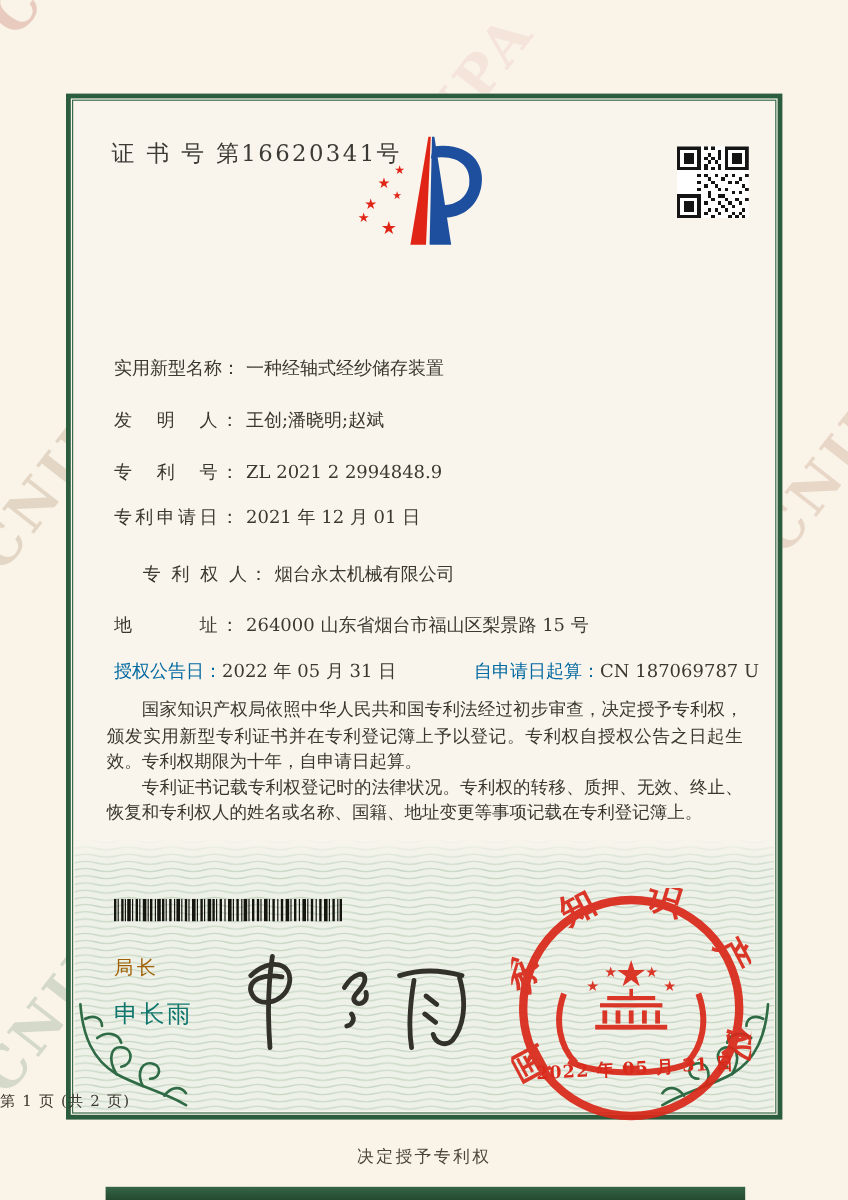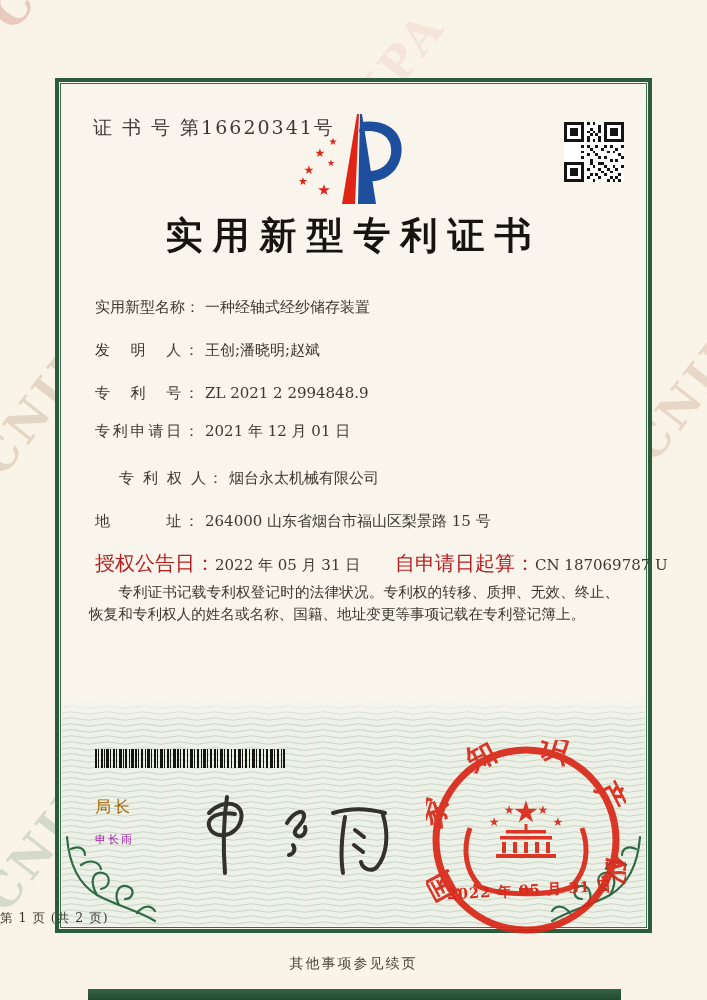--- a/index.html
+++ b/index.html
@@ -15,26 +15,26 @@
   .frame::after{content:"";position:absolute;inset:1px;border:1px solid #3a6b4a;pointer-events:none;}
   .pattern-wrap{position:absolute;left:3px;right:3px;bottom:3px;height:228px;z-index:1;overflow:hidden;}
   .flourish{position:absolute;bottom:4px;z-index:2;}
   
   .cert-no{position:absolute;left:93px;top:115px;font-size:19px;letter-spacing:2px;color:#3c3a34;z-index:4;}
   .title{position:absolute;left:0;right:0;top:211px;text-align:center;font-size:37px;font-weight:600;
          letter-spacing:10px;color:#17140f;z-index:4;}
   .field-row{position:absolute;left:95px;font-size:15px;color:#3b382f;z-index:4;white-space:nowrap;}
   .field-label{display:inline-block;width:104px;text-align:justify;text-align-last:justify;}
   .field-value{margin-left:6px;}
-  .grant-label{font-size:20px;color:#b91c1c;}
+  .grant-label{font-size:15px;color:#0369a1;}
   .paras{position:absolute;left:89px;top:581px;width:530px;font-size:14.6px;line-height:21.6px;
          color:#3a372e;text-align:justify;z-index:4;}
   .paras p{margin:0;text-indent:2em;}
   .sig-title{position:absolute;left:95px;top:797px;font-size:16px;color:#a16207;z-index:4;letter-spacing:3px;}
-  .sig-name{position:absolute;left:95px;top:832px;font-size:11px;color:#a21caf;z-index:4;letter-spacing:2px;}
+  .sig-name{position:absolute;left:95px;top:832px;font-size:20px;color:#0f766e;z-index:4;letter-spacing:2px;}
   .seal-date{position:absolute;left:437px;top:881px;width:185px;text-align:center;font-size:14.5px;
              letter-spacing:1px;color:#d9291b;z-index:7;transform:rotate(-3deg);font-weight:600;}
   .page-ind{position:absolute;left:0;right:0;top:910px;font-size:12.5px;color:#3a372e;z-index:4;letter-spacing:1px;}
   .note{position:absolute;left:0;right:0;top:955px;text-align:center;font-size:14px;color:#4a463c;z-index:4;letter-spacing:2px;}
   .strip{position:absolute;left:88px;top:989px;width:533px;height:11px;z-index:3;
          background:linear-gradient(180deg,#356546 0%,#23492f 100%);}
 </style>
 </head>
 <body>
 
@@ -114,21 +114,20 @@
       <rect x="14" y="0" width="7" height="7"></rect>
         <rect x="15" y="1" width="5" height="5" fill="#fff"></rect>
         <rect x="16" y="2" width="3" height="3"></rect>
       <rect x="0" y="14" width="7" height="7"></rect>
         <rect x="1" y="15" width="5" height="5" fill="#fff"></rect>
         <rect x="2" y="16" width="3" height="3"></rect>
       <path d="M8 0h1v1H8zM10 0h1v1h-1zM12 1h1v1h-1zM9 2h1v1H9zM12 2h1v1h-1zM8 3h1v1H8zM10 3h1v1h-1zM12 3h1v1h-1zM9 4h1v1H9zM11 4h1v1h-1zM8 5h1v1H8zM12 5h1v1h-1zM8 6h1v1H8zM10 6h1v1h-1zM12 6h1v1h-1zM6 8h1v1H6zM6 10h1v1H6zM6 12h1v1H6zM8 8h1v1H8zM11 8h1v1h-1zM14 8h1v1h-1zM16 8h1v1h-1zM20 8h1v1h-1zM9 9h1v1H9zM13 9h1v1h-1zM18 9h1v1h-1zM10 10h1v1h-1zM15 10h1v1h-1zM17 10h1v1h-1zM8 11h1v1H8zM11 11h1v1h-1zM19 11h1v1h-1zM12 12h1v1h-1zM14 12h1v1h-1zM20 12h1v1h-1zM9 13h1v1H9zM16 13h1v1h-1zM18 13h1v1h-1zM12 14h1v1h-1zM9 14h1v1H9zM13 14h1v1h-1zM14 15h1v1h-1zM17 15h1v1h-1zM20 15h1v1h-1zM10 15h1v1h-1zM8 16h1v1H8zM12 16h1v1h-1zM15 16h1v1h-1zM18 16h1v1h-1zM13 17h1v1h-1zM16 17h1v1h-1zM9 18h1v1H9zM11 18h1v1h-1zM14 18h1v1h-1zM19 18h1v1h-1zM8 19h1v1H8zM12 19h1v1h-1zM16 19h1v1h-1zM18 19h1v1h-1zM10 20h1v1h-1zM15 20h1v1h-1zM17 20h1v1h-1zM19 20h1v1h-1z"></path>
     </g>
   </svg>
 
-  <div class="title">实用新型专利证书</div>
 
   <div class="field-row" style="top:298px;">
     <span class="field-label">实用新型名称：</span><span class="field-value">一种经轴式经纱储存装置</span>
   </div>
   <div class="field-row" style="top:341px;">
     <span class="field-label">发　明　人：</span><span class="field-value">王创;潘晓明;赵斌</span>
   </div>
   <div class="field-row" style="top:384px;">
     <span class="field-label">专　利　号：</span><span class="field-value">ZL 2021 2 2994848.9</span>
   </div>
@@ -142,20 +141,21 @@
     <span class="field-label">地　　　址：</span><span class="field-value">264000 山东省烟台市福山区梨景路 15 号</span>
   </div>
   <div class="field-row" style="top:550px;">
     <span class="grant-label">授权公告日：</span><span>2022 年 05 月 31 日</span>
   </div>
   <div class="field-row" style="top:550px;left:395px;">
     <span class="grant-label">自申请日起算：</span><span>CN 187069787 U</span>
   </div>
 
   <div class="paras">
+    <p>国家知识产权局依照中华人民共和国专利法经过初步审查，决定授予专利权，颁发实用新型专利证书并在专利登记簿上予以登记。专利权自授权公告之日起生效。专利权期限为十年，自申请日起算。</p>
     <p>专利证书记载专利权登记时的法律状况。专利权的转移、质押、无效、终止、恢复和专利权人的姓名或名称、国籍、地址变更等事项记载在专利登记簿上。</p>
   </div>
 
   <svg class="abs" style="left:95px;top:749px;z-index:4;" width="190" height="19" viewBox="0 0 190 19" preserveAspectRatio="none">
     <path fill="#15150f" d="M0 0h2v19H0zM3 0h1v19H3zM6 0h2v19H6zM9 0h1v19H9zM11 0h3v19h-3zM15 0h1v19h-1zM18 0h2v19h-2zM21 0h1v19h-1zM24 0h3v19h-3zM28 0h1v19h-1zM30 0h2v19h-2zM34 0h1v19h-1zM36 0h3v19h-3zM40 0h2v19h-2zM43 0h1v19h-1zM46 0h2v19h-2zM50 0h1v19h-1zM52 0h3v19h-3zM56 0h1v19h-1zM59 0h2v19h-2zM62 0h1v19h-1zM65 0h3v19h-3zM69 0h1v19h-1zM72 0h2v19h-2zM75 0h1v19h-1zM78 0h3v19h-3zM82 0h2v19h-2zM85 0h1v19h-1zM88 0h2v19h-2zM92 0h1v19h-1zM95 0h3v19h-3zM99 0h1v19h-1zM102 0h2v19h-2zM106 0h1v19h-1zM108 0h3v19h-3zM112 0h1v19h-1zM115 0h2v19h-2zM119 0h2v19h-2zM122 0h1v19h-1zM125 0h3v19h-3zM129 0h1v19h-1zM132 0h2v19h-2zM136 0h1v19h-1zM139 0h2v19h-2zM143 0h3v19h-3zM147 0h1v19h-1zM150 0h2v19h-2zM154 0h1v19h-1zM157 0h3v19h-3zM161 0h1v19h-1zM164 0h2v19h-2zM168 0h1v19h-1zM171 0h2v19h-2zM175 0h3v19h-3zM179 0h1v19h-1zM182 0h2v19h-2zM186 0h1v19h-1zM188 0h2v19h-2z"></path>
   </svg>
 
   <div class="sig-title">局长</div>
   <div class="sig-name">申长雨</div>
 
@@ -198,16 +198,16 @@
       <rect x="-30" y="14" width="60" height="4"></rect>
       <path d="M-52 44 C-30 57 30 57 52 44" fill="none" stroke="#d9291b" stroke-width="5"></path>
       <path d="M-56 -12 C-64 10 -60 32 -46 46" fill="none" stroke="#d9291b" stroke-width="5"></path>
       <path d="M56 -12 C64 10 60 32 46 46" fill="none" stroke="#d9291b" stroke-width="5"></path>
       <rect x="-7" y="48" width="14" height="5"></rect>
     </g>
   </svg>
   <div class="seal-date">2022 年 05 月 31 日</div>
 
   <div class="page-ind">第 1 页 (共 2 页)</div>
-  <div class="note">其他事项参见续页</div>
+  <div class="note">决定授予专利权</div>
   <div class="strip"></div>
 
 </div>
 
 </body></html>

